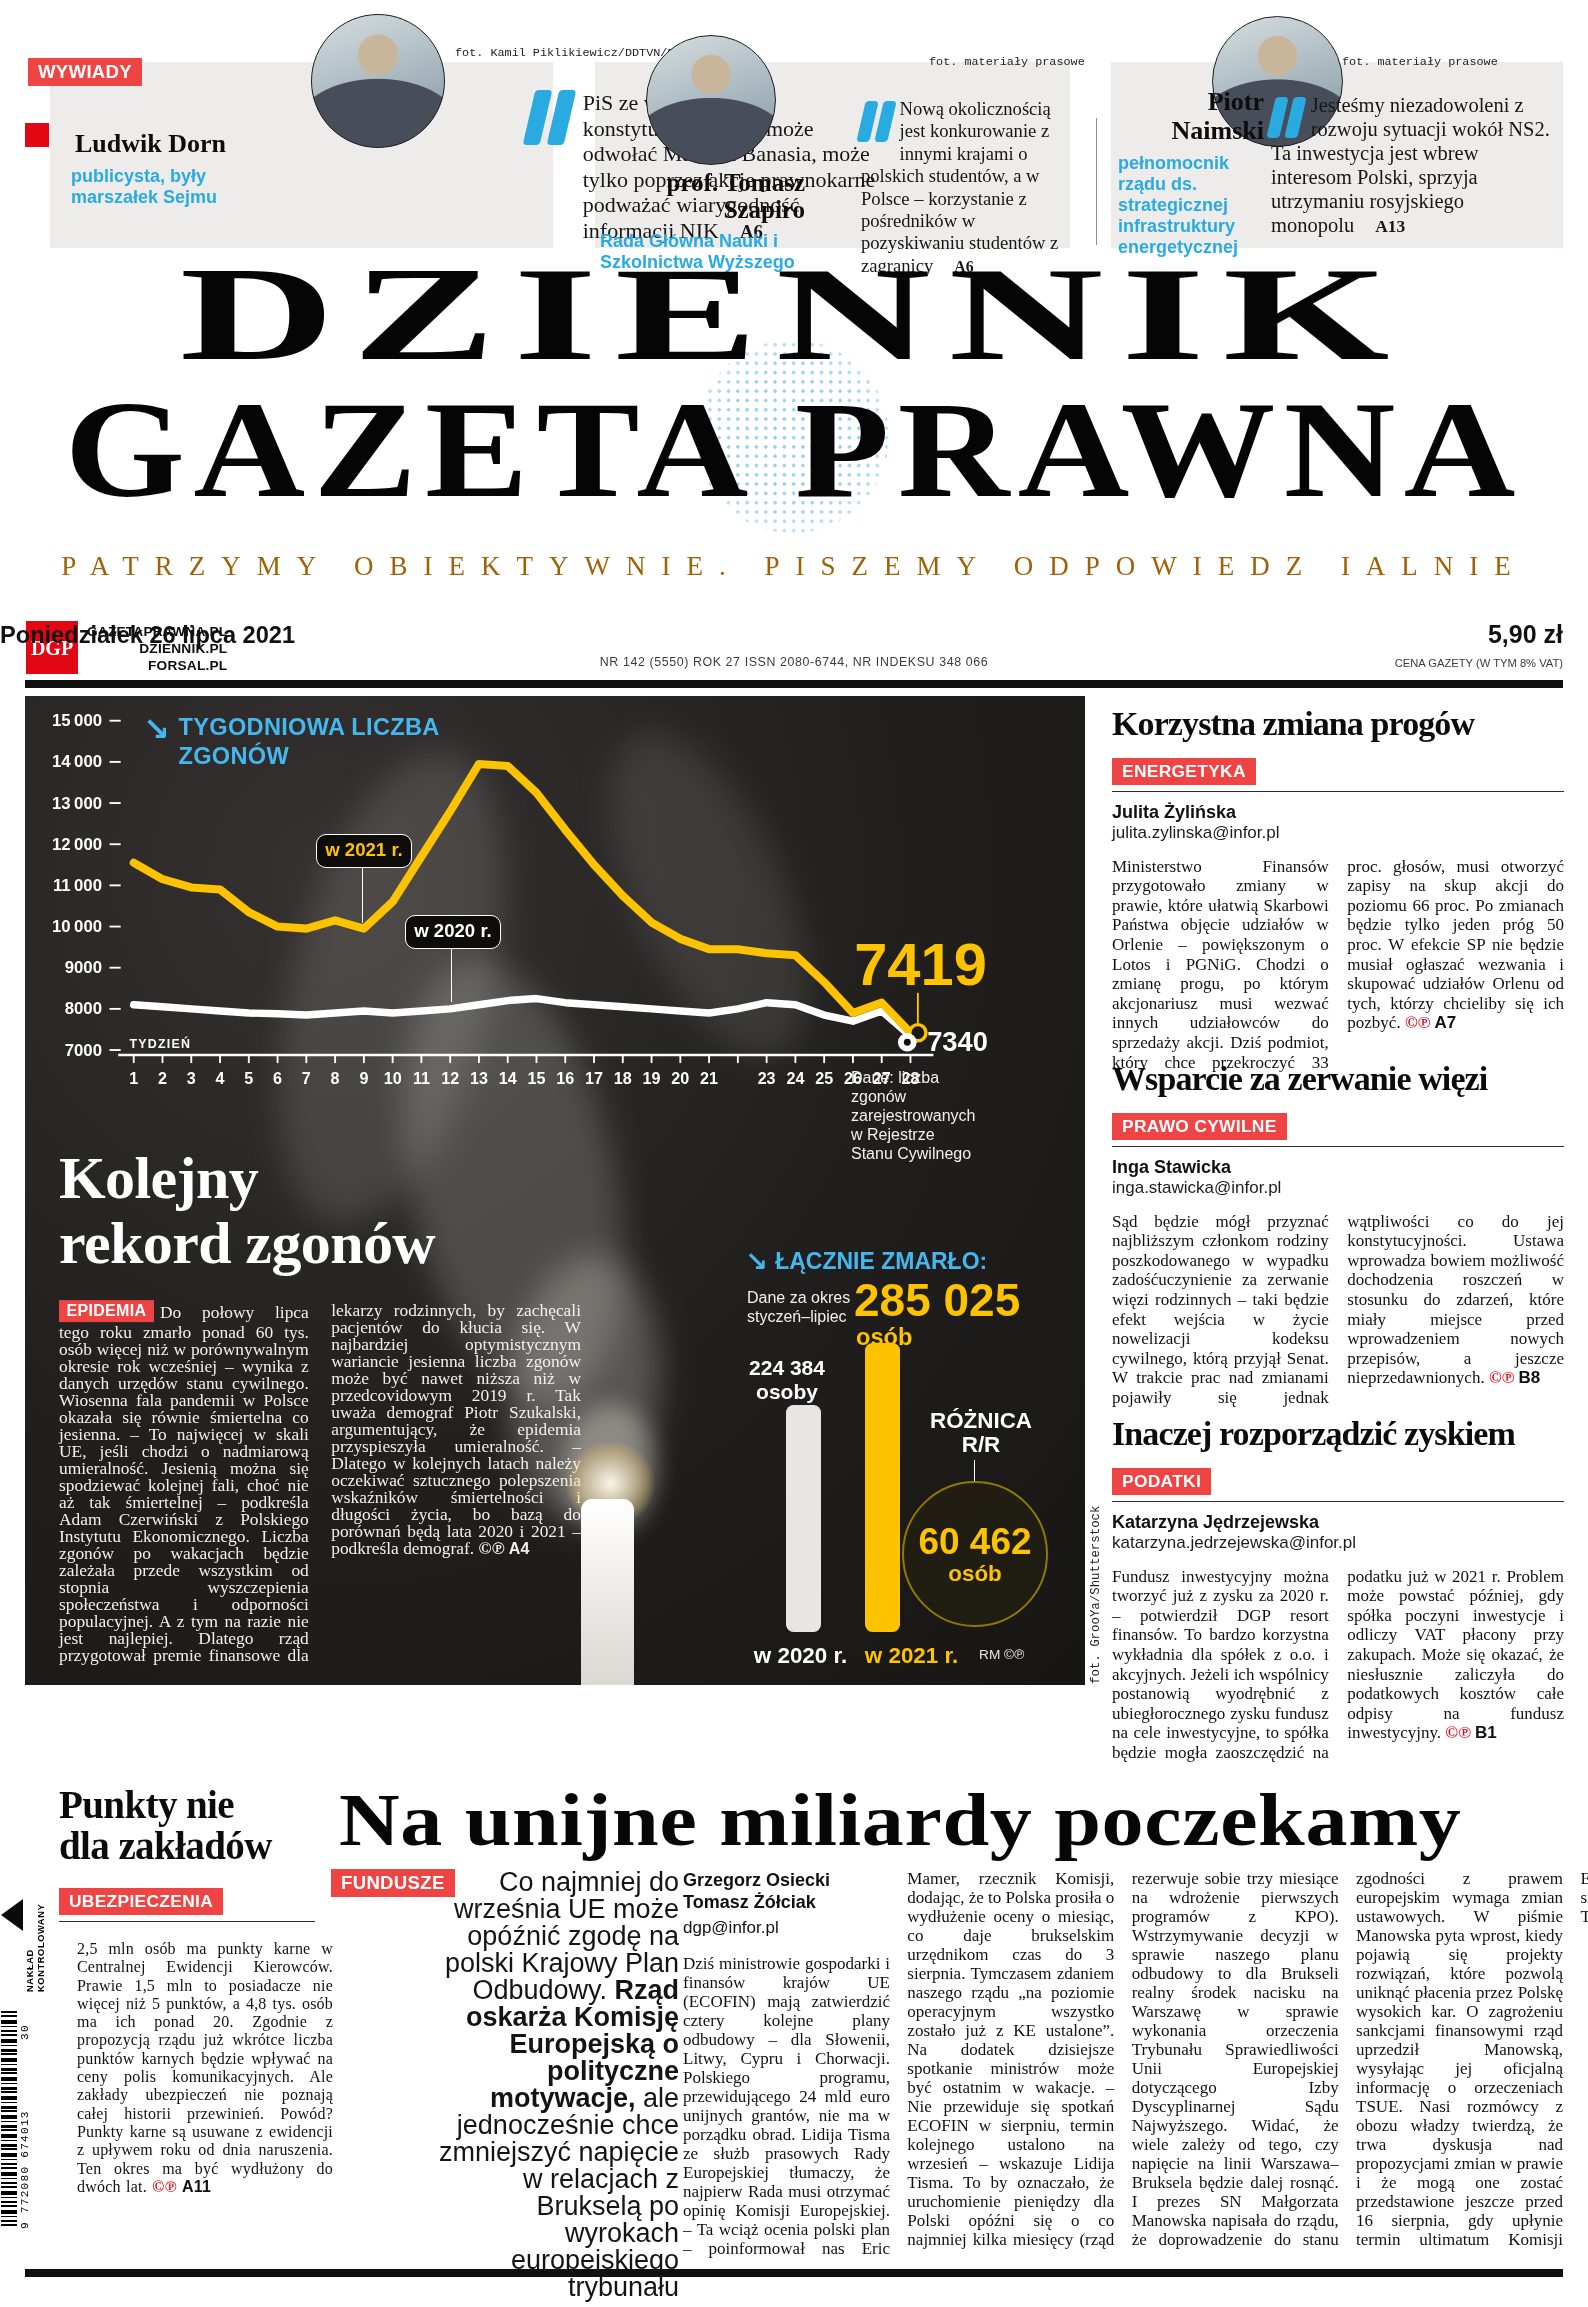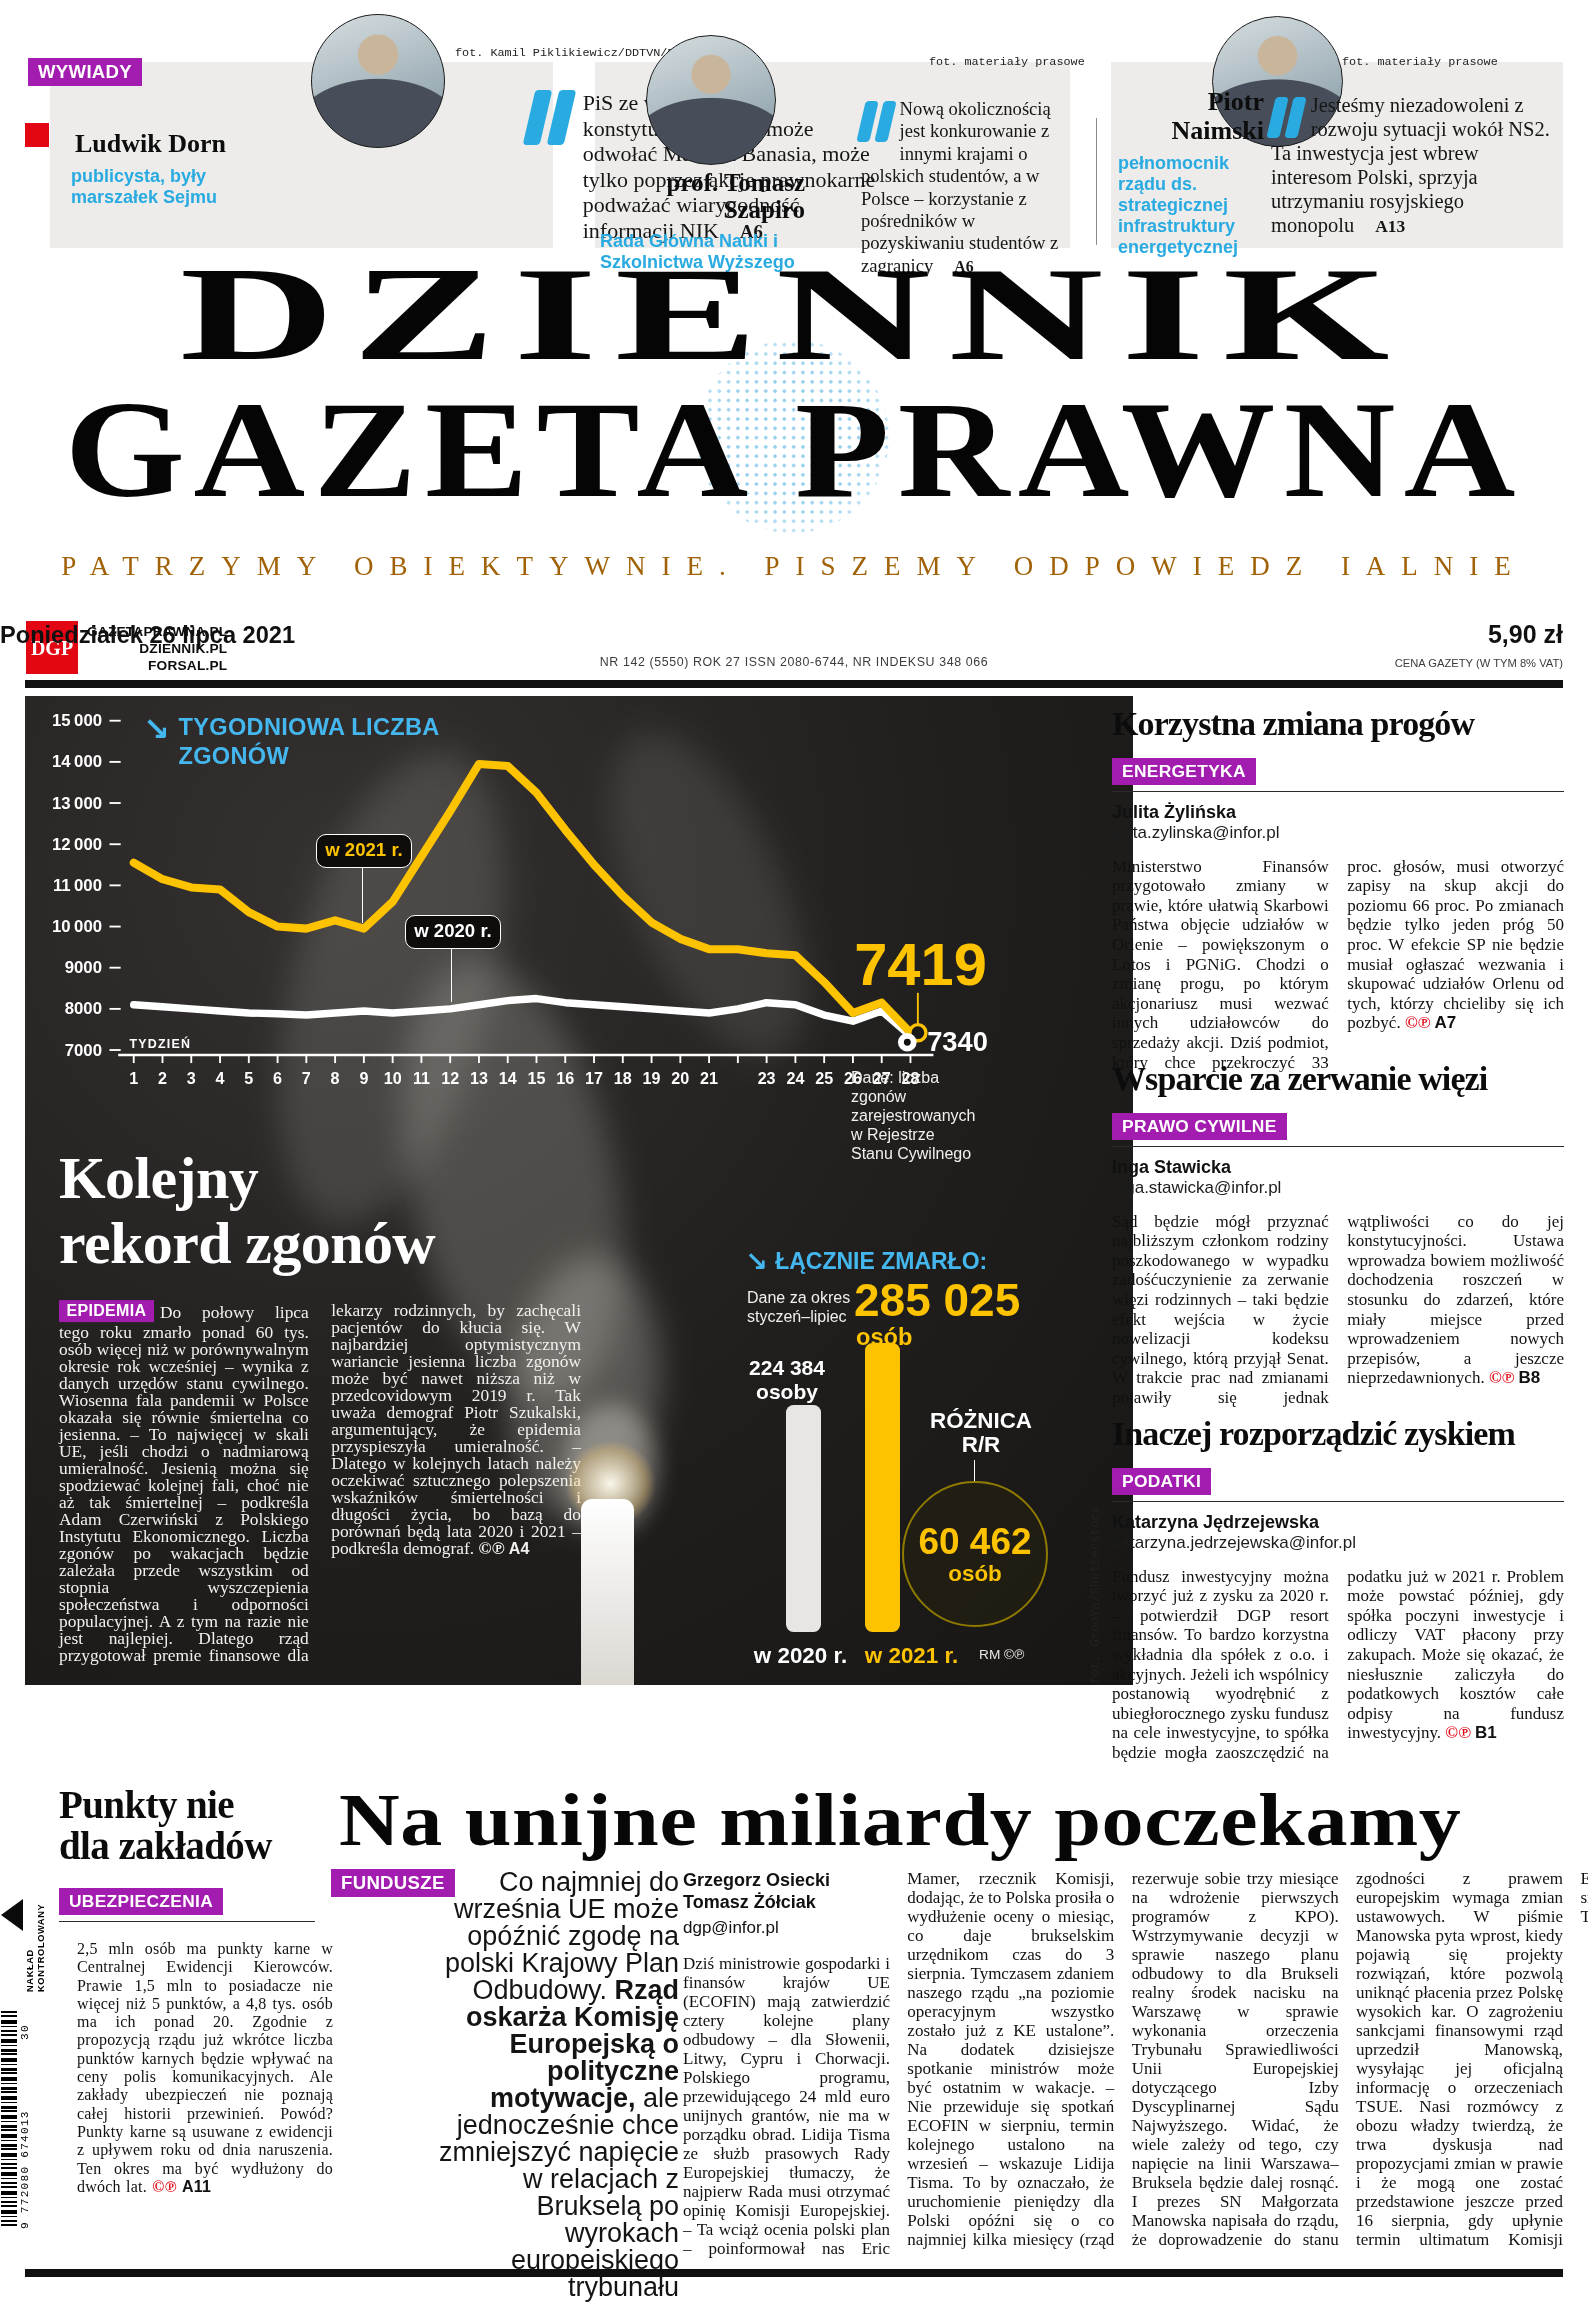--- a/index.html
+++ b/index.html
@@ -1,20 +1,20 @@
 <!DOCTYPE html>
 <html lang="pl" style="font-size:10px"><head>
 <meta charset="utf-8">
 <style>
   html,body{margin:0;padding:0;background:#e8e8e8;}
   #page{position:relative;width:1588px;height:2307px;background:#ffffff;overflow:hidden;
         font-family:"Liberation Serif","DejaVu Serif",serif;color:#111;}
   .abs{position:absolute;}
   
-  .badge{background:#a21caf;color:#fff;font:700 17.4px/1 "Liberation Sans","DejaVu Sans",sans-serif;
+  .badge{background:#ef4444;color:#fff;font:700 17.4px/1 "Liberation Sans","DejaVu Sans",sans-serif;
          padding:5px 10px 4.3px;display:inline-block;letter-spacing:0.3px;}
   
   .kpanel{background:#edecea;}
   .photo{border-radius:50%;border:1.2px solid #1c1c1c;
      background:
        radial-gradient(circle at 50% 30%, #c9b59a 0 17%, rgba(0,0,0,0) 18.5%),
        radial-gradient(ellipse 62% 36% at 50% 84%, #474e59 0 98%, rgba(0,0,0,0) 100%),
        linear-gradient(160deg,#d6dee0 0%,#a2b2ba 60%,#7e919b 100%);}
   .photocap{font:400 11.8px/15px "Liberation Mono","DejaVu Sans Mono",monospace;color:#222;}
   .kname{font:700 26px/29px "Liberation Serif",serif;color:#0d0d0d;text-align:right;}
@@ -37,21 +37,21 @@
            letter-spacing:16px;color:#a16207;}
   .dgpbox{background:#e30613;color:#fff;display:flex;align-items:center;justify-content:center;
           font:700 20px/1 "Liberation Serif",serif;}
   .sites div{font:700 13.7px/17px "Liberation Sans",sans-serif;color:#0d0d0d;letter-spacing:0.2px;text-align:right;}
   .datebar-date{font:700 23.6px/25px "Liberation Sans",sans-serif;}
   .datebar-issue{font:400 12.4px/15px "Liberation Sans",sans-serif;color:#3c3c3c;letter-spacing:0.6px;}
   .price{font:700 25px/26px "Liberation Sans",sans-serif;text-align:right;}
   .pricenote{font:400 11.2px/13.7px "Liberation Sans",sans-serif;color:#3c3c3c;text-align:right;}
   .blackrule{background:#111;}
   
-  #feature{background:radial-gradient(ellipse at 28% 18%, #343130 0%, #211f1d 55%, #181614 100%);padding-left:48px;}
+  #feature{background:radial-gradient(ellipse at 28% 18%, #343130 0%, #211f1d 55%, #181614 100%);}
   .smoke{position:absolute;border-radius:50%;filter:blur(16px);pointer-events:none;}
   .ftitle{display:flex;gap:8.7px;color:#45b7ef;}
   .ftitle .aicon{font:700 32px/32px "DejaVu Sans",sans-serif;}
   .ftitle .ttext{font:700 23.6px/29px "Liberation Sans",sans-serif;letter-spacing:0.3px;width:267px;}
   .bubble{position:absolute;background:#0e0d0c;border:1.9px solid #fff;border-radius:10px;
           font:700 18.6px/30px "Liberation Sans",sans-serif;text-align:center;}
   .pointer{position:absolute;width:1.2px;background:#fff;}
   .bignum-note{font:400 16px/19px "Liberation Sans",sans-serif;color:#f2f0ed;}
   .fheadline{font:700 60px/65px "Liberation Serif",serif;color:#fff;letter-spacing:-0.6px;}
   .fbody{font:400 17.4px/17px "Liberation Serif",serif;color:#f3f1ee;text-align:justify;

